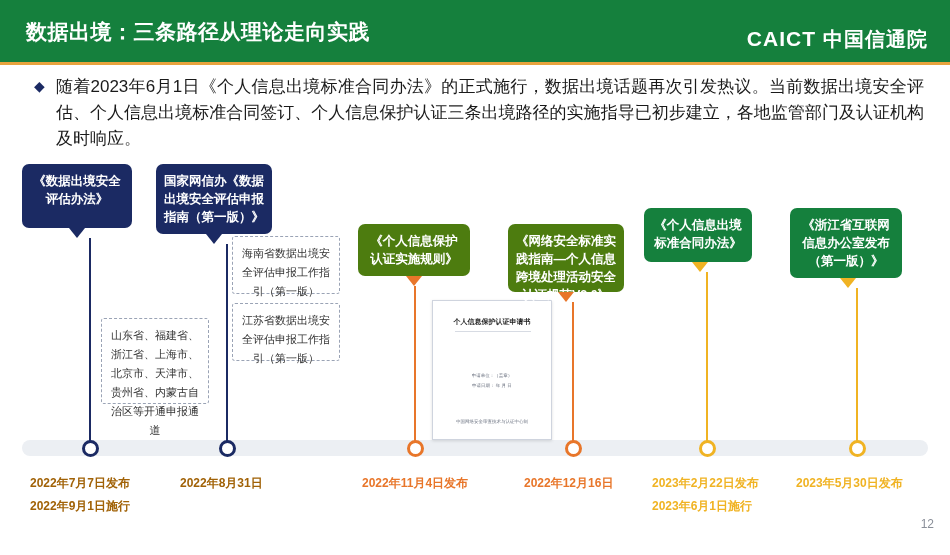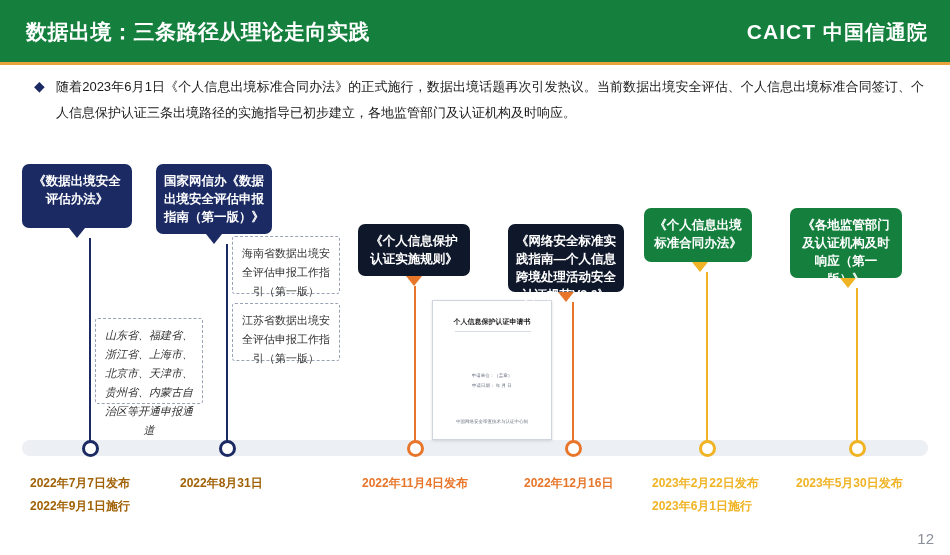--- a/index.html
+++ b/index.html
@@ -35,21 +35,21 @@
     top: 18px;
     color: #ffffff;
     font-size: 21px;
     font-weight: bold;
     letter-spacing: 0.5px;
     white-space: nowrap;
   }
   .brand {
     position: absolute;
     right: 22px;
-    top: 19px;
+    top: 26px;
     display: flex;
     align-items: baseline;
     gap: 7px;
   }
   .brand-en {
     color: #ffffff;
     font-size: 21px;
     font-weight: bold;
     letter-spacing: 1px;
   }
@@ -77,21 +77,21 @@
   .intro-marker {
     position: absolute;
     left: 0;
     top: 4px;
     color: #1b2a63;
     font-size: 14px;
   }
   .intro-text {
     margin-left: 22px;
     color: #1a1a1a;
-    font-size: 13px;
+    font-size: 17px;
     line-height: 26px;
     text-align: justify;
   }
   
   .axis {
     position: absolute;
     left: 22px;
     top: 440px;
     width: 906px;
     height: 16px;
@@ -127,21 +127,21 @@
     border-radius: 7px;
     color: #ffffff;
     font-size: 12.5px;
     line-height: 18px;
     text-align: center;
     padding: 8px 7px;
     box-sizing: border-box;
     font-weight: bold;
   }
   .bubble.blue { background: #1b2a63; }
-  .bubble.orange { background: #0f172a; }
+  .bubble.orange { background: #4d7c0f; }
   .bubble.yellow { background: #15803d; color: #ffffff; }
   .bubble-tail {
     position: absolute;
     width: 0; height: 0;
     border-left: 8px solid transparent;
     border-right: 8px solid transparent;
   }
   .tail.blue { border-top: 10px solid #1b2a63; }
   .tail.orange { border-top: 10px solid #e8762a; }
   .tail.yellow { border-top: 10px solid #f0b323; }
@@ -202,22 +202,22 @@
     white-space: nowrap;
   }
   .date.blue { color: #a16207; }
   .date.orange { color: #e8762a; }
   .date.yellow { color: #f0b323; }
 
   
   .page-num {
     position: absolute;
     right: 16px;
-    bottom: 8px;
-    font-size: 15px;
+    bottom: 24px;
+    font-size: 12px;
     color: #8a8f99;
     margin-left: 32px;
   }
 </style>
 </head>
 <body>
 
 <div class="slide">
 
   <div class="header">
@@ -233,21 +233,21 @@
     <span class="intro-marker">◆</span>
     <div class="intro-text">随着2023年6月1日《个人信息出境标准合同办法》的正式施行，数据出境话题再次引发热议。当前数据出境安全评估、个人信息出境标准合同签订、个人信息保护认证三条出境路径的实施指导已初步建立，各地监管部门及认证机构及时响应。</div>
   </div>
 
   <div class="axis"></div>
 
   <div class="bubble blue" style="left:22px; top:164px; width:110px; height:64px;">《数据出境安全评估办法》</div>
   <div class="bubble-tail tail.blue tail blue" style="left:69px; top:228px;"></div>
   <div class="conn blue" style="left:89px; top:238px; height:204px;"></div>
   <div class="node blue" style="left:82px;"></div>
-  <div class="subbox" style="left:95px; top:318px; width:108px; height:86px;font-style:italic;">山东省、福建省、浙江省、上海市、北京市、天津市、贵州省、内蒙古自治区等开通申报通道</div>
+  <div class="subbox" style="left:101px; top:318px; width:108px; height:86px;">山东省、福建省、浙江省、上海市、北京市、天津市、贵州省、内蒙古自治区等开通申报通道</div>
   <div class="date blue" style="left:30px; top:474px;">2022年7月7日发布</div>
   <div class="date blue" style="left:30px; top:497px;">2022年9月1日施行</div>
 
   <div class="bubble blue" style="left:156px; top:164px; width:116px; height:70px;">国家网信办《数据出境安全评估申报指南（第一版）》</div>
   <div class="bubble-tail tail blue" style="left:206px; top:234px;"></div>
   <div class="conn blue" style="left:226px; top:244px; height:198px;"></div>
   <div class="node blue" style="left:219px;"></div>
   <div class="subbox" style="left:232px; top:236px; width:108px; height:58px;">海南省数据出境安全评估申报工作指引（第一版）</div>
   <div class="subbox" style="left:232px; top:303px; width:108px; height:58px;">江苏省数据出境安全评估申报工作指引（第一版）</div>
   <div class="date blue" style="left:180px; top:474px;">2022年8月31日</div>
@@ -272,20 +272,20 @@
   <div class="node orange" style="left:565px;"></div>
   <div class="date orange" style="left:524px; top:474px;">2022年12月16日</div>
 
   <div class="bubble yellow" style="left:644px; top:208px; width:108px; height:54px;">《个人信息出境标准合同办法》</div>
   <div class="bubble-tail tail yellow" style="left:692px; top:262px;"></div>
   <div class="conn yellow" style="left:706px; top:272px; height:170px;"></div>
   <div class="node yellow" style="left:699px;"></div>
   <div class="date yellow" style="left:652px; top:474px;">2023年2月22日发布</div>
   <div class="date yellow" style="left:652px; top:497px;">2023年6月1日施行</div>
 
-  <div class="bubble yellow" style="left:790px; top:208px; width:112px; height:70px;">《各地监管部门及认证机构及时响应（第一版）》</div>
+  <div class="bubble yellow" style="left:790px; top:208px; width:112px; height:70px;">《浙江省互联网信息办公室发布（第一版）》</div>
   <div class="bubble-tail tail yellow" style="left:840px; top:278px;"></div>
   <div class="conn yellow" style="left:856px; top:288px; height:154px;"></div>
   <div class="node yellow" style="left:849px;"></div>
   <div class="date yellow" style="left:796px; top:474px;">2023年5月30日发布</div>
 
   <div class="page-num">12</div>
 </div>
 
 </body></html>

